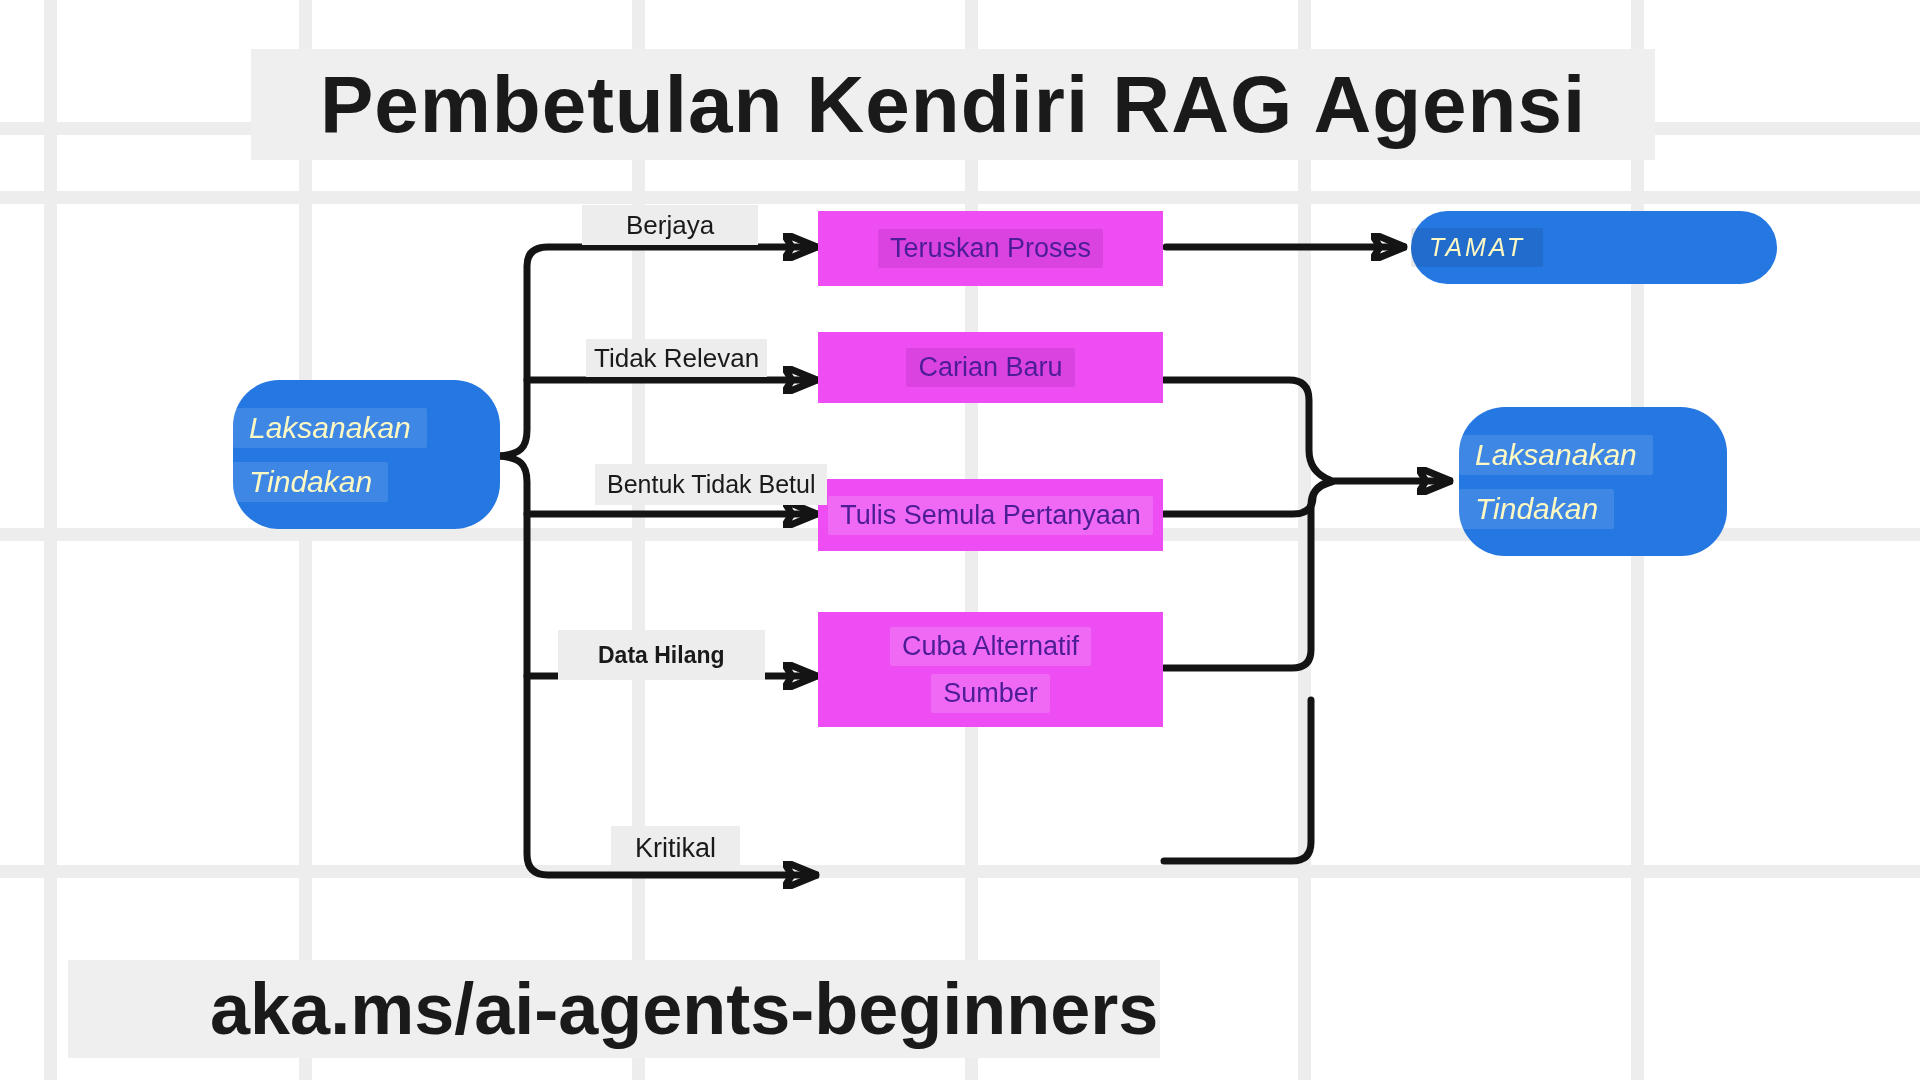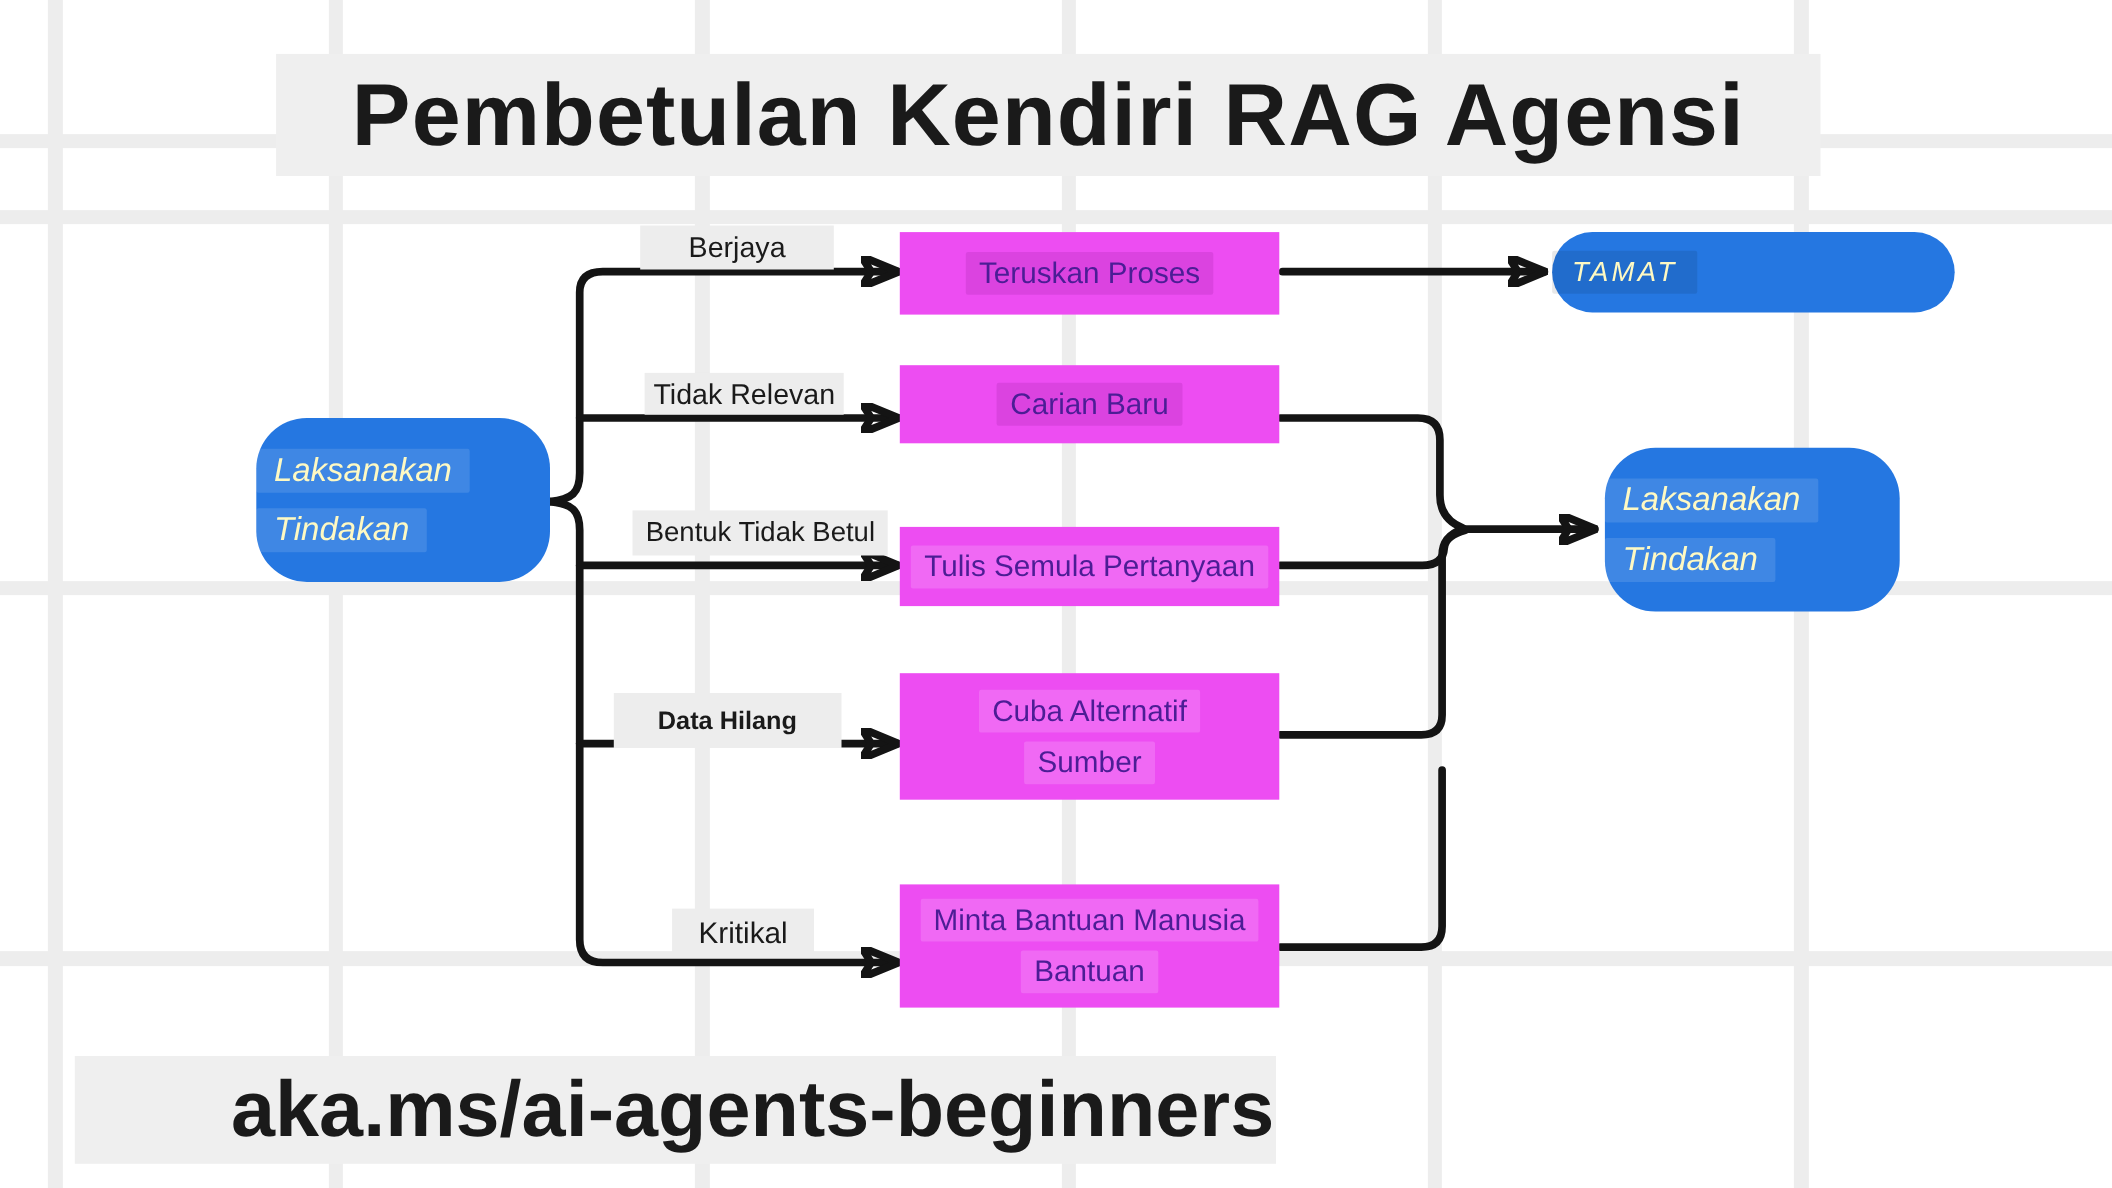--- a/index.html
+++ b/index.html
@@ -42,21 +42,21 @@
   .hl-dk{background:rgba(90,0,95,0.12);}
   .hl-lt{background:rgba(255,255,255,0.16);}
   .b0{top:211px; height:75px;} .b1{top:332px; height:71px;} .b2{top:479px; height:72px;}
   .b3{top:612px; height:115px;} .b4{top:804px; height:112px;}
   .cond{
     position:absolute; background:var(--label_bg,#ededed); color:var(--text_dark,#1a1a1a);
     display:flex; align-items:center; justify-content:center; z-index:4; white-space:nowrap;
   }
   .c0{left:582px; top:205px; height:40px; font-size:26px; padding:0 44px;}
   .c1{left:586px; top:339px; height:38px; font-size:26px; padding:0 8px;}
-  .c2{left:575px; top:464px; height:41px; font-size:25px; padding:0 12px;}
+  .c2{left:595px; top:464px; height:41px; font-size:25px; padding:0 12px;}
   .c3{left:558px; top:630px; height:50px; font-size:23px; padding:0 40px;font-weight:bold;}
   .c4{left:611px; top:826px; height:44px; font-size:27px; padding:0 24px;}
 </style>
 </head>
 <body>
 
 <div class="stage">
 
   <svg class="wires" width="1920" height="1080" viewBox="0 0 1920 1080">
     <defs>
@@ -108,24 +108,20 @@
   <div class="action b1">
     <span class="hl hl-dk">Carian Baru</span>
   </div>
   <div class="action b2">
     <span class="hl hl-lt">Tulis Semula Pertanyaan</span>
   </div>
   <div class="action b3">
     <span class="hl hl-lt">Cuba Alternatif</span>
     <span class="hl hl-lt">Sumber</span>
   </div>
-  <div class="action b4">
-    <span class="hl hl-lt">Minta Bantuan Manusia</span>
-    <span class="hl hl-lt">Bantuan</span>
-  </div>
 
   <div class="node blue tamat-pill">
     <span class="hl">TAMAT</span>
   </div>
 
   <div class="node blue end-node">
     <span class="hl">Laksanakan</span>
     <span class="hl">Tindakan</span>
   </div>
 

